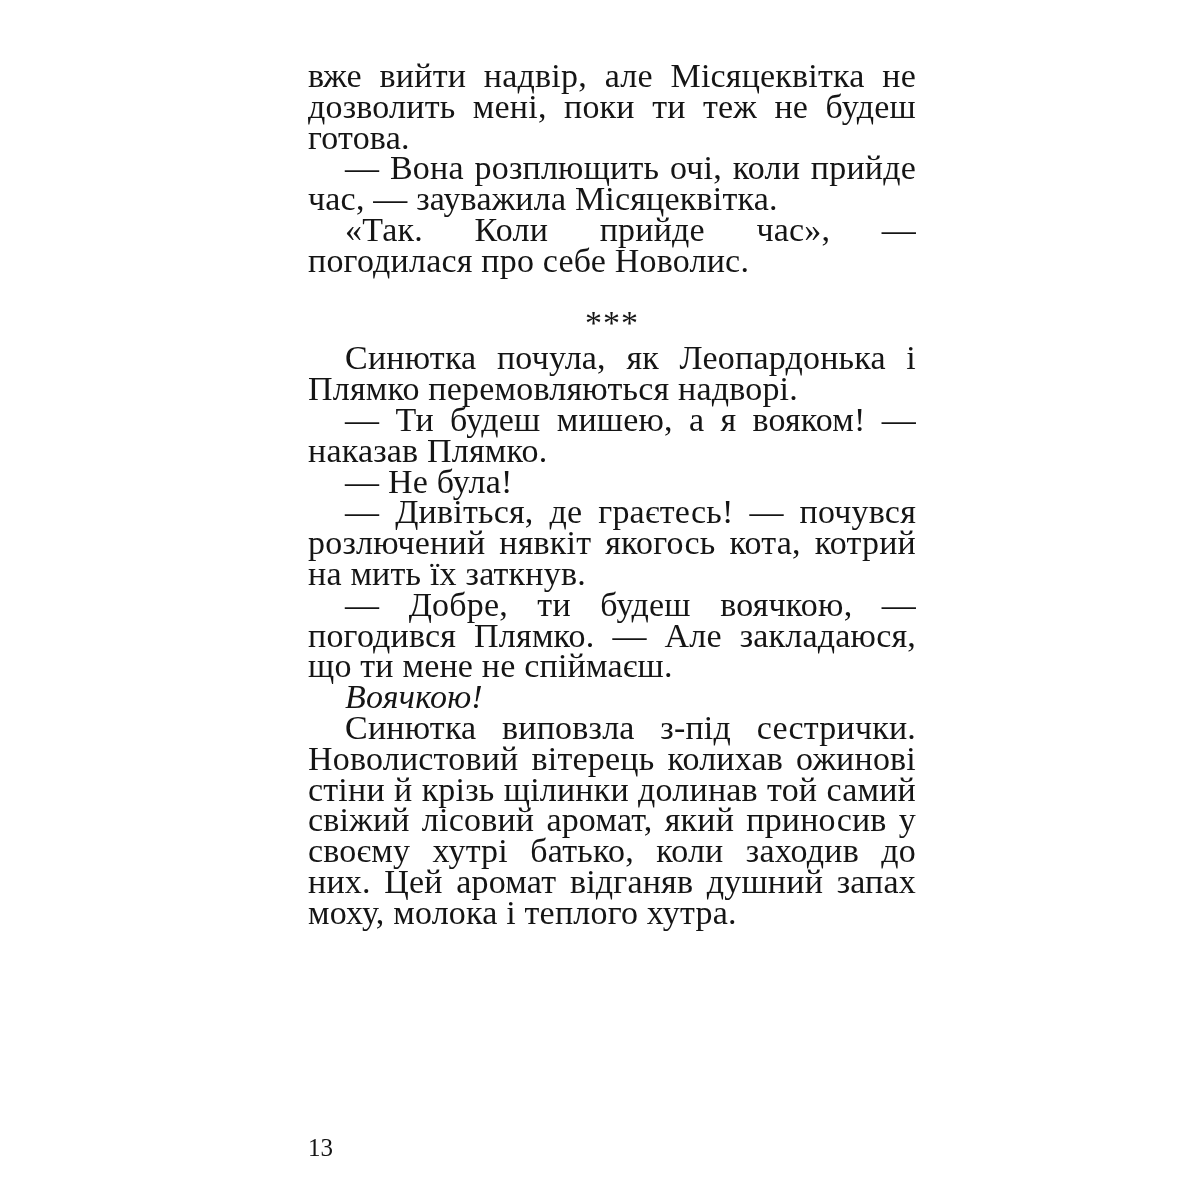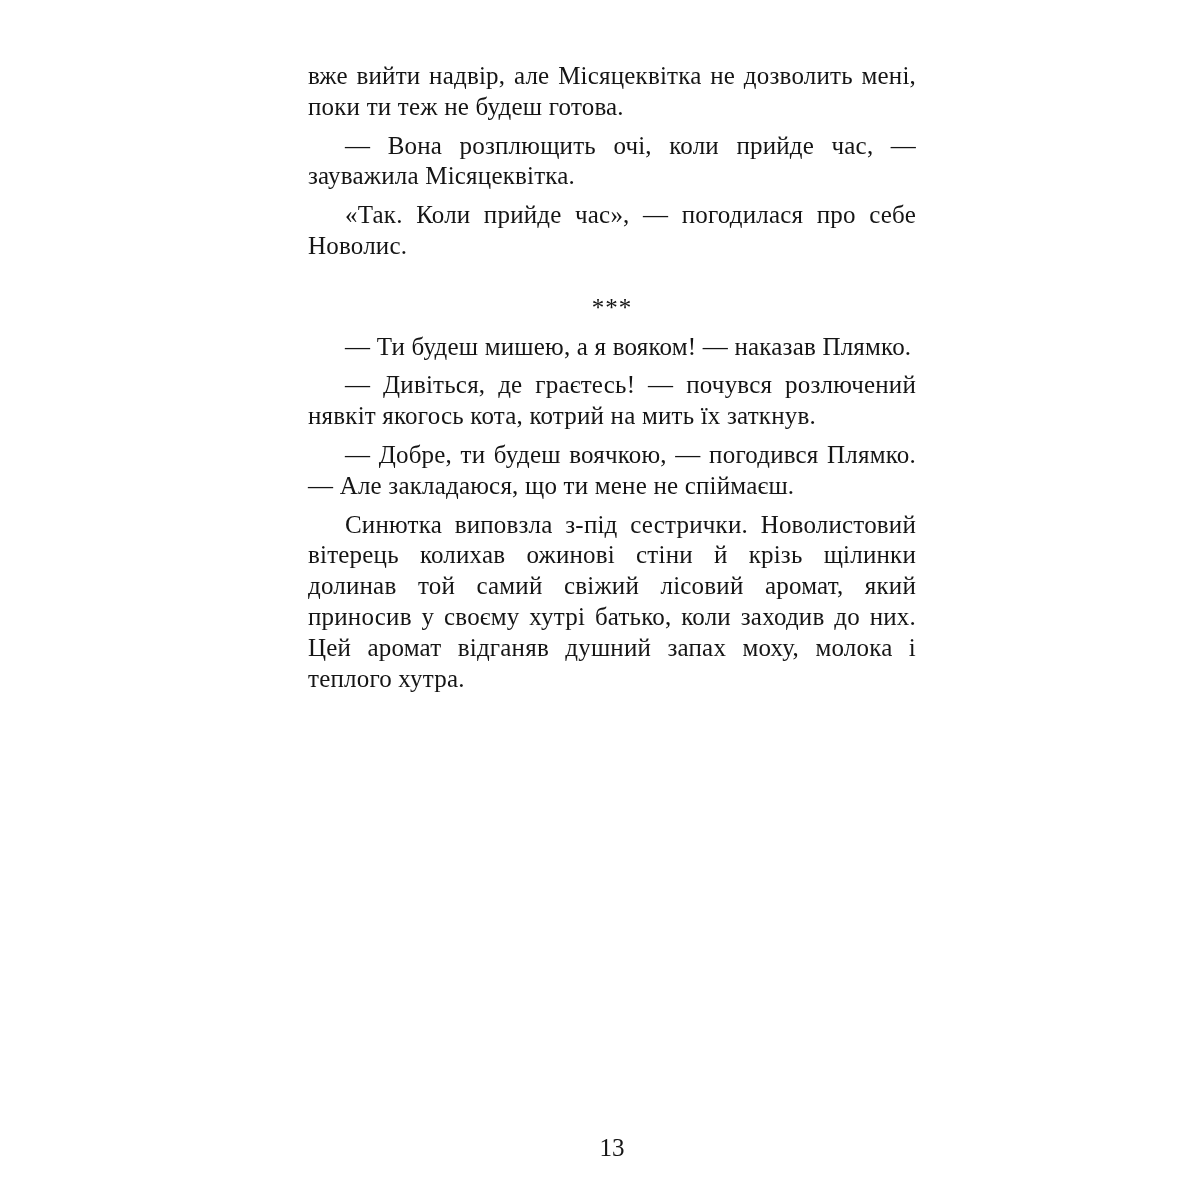--- a/index.html
+++ b/index.html
@@ -18,65 +18,67 @@
     height: 1200px;
     background: #ffffff;
     color: #151515;
     font-family: "Liberation Serif", "DejaVu Serif", serif;
   }
   .text-column {
     position: absolute;
     left: 308px;
     top: 61px;
     width: 608px;
-    font-size: 25px;
+    font-size: 34px;
     line-height: 30.8px;
     text-align: justify;
     letter-spacing: 0.2px;
   }
   .text-column p {
     margin: 0;
     padding: 0;
   }
   .text-column p.indent {
     text-indent: 37px;
-    margin-top: 8px;
   }
   .text-column p.no-indent {
     text-indent: 0;
   }
   .text-column p.italic {
     font-style: italic;
   }
   .text-column p.separator {
     text-indent: 0;
     text-align: center;
     margin: 31px 0 5px 0;
     letter-spacing: 1px;
   }
   .page-number {
     position: absolute;
     left: 308px;
     top: 1133px;
     width: 608px;
-    text-align: center;
+    text-align: left;
     font-size: 25px;
     line-height: 30px;
     color: #151515;
     font-family: "Liberation Serif", "DejaVu Serif", serif;
   }
 </style>
 </head>
 <body>
 
 <div class="page" style="color: rgb(21, 21, 21); background: rgb(255, 255, 255);">
   <div class="text-column">
       <p class="no-indent">вже вийти надвір, але Місяцеквітка не дозволить мені, поки ти теж не будеш готова.</p>
       <p class="indent">— Вона розплющить очі, коли прийде час, — зауважила Місяцеквітка.</p>
       <p class="indent">«Так. Коли прийде час», — погодилася про себе Новолис.</p>
       <p class="separator">***</p>
+      <p class="indent">Синютка почула, як Леопардонька і Плямко перемовляються надворі.</p>
       <p class="indent">— Ти будеш мишею, а я вояком! — наказав Плямко.</p>
+      <p class="indent">— Не була!</p>
       <p class="indent">— Дивіться, де граєтесь! — почувся розлюче­ний нявкіт якогось кота, котрий на мить їх затк­нув.</p>
       <p class="indent">— Добре, ти будеш воячкою, — погодився Плям­ко. — Але закладаюся, що ти мене не спіймаєш.</p>
+      <p class="indent italic">Воячкою!</p>
       <p class="indent">Синютка виповзла з-під сестрички. Новолис­товий вітерець колихав ожинові стіни й крізь щі­линки долинав той самий свіжий лісовий аромат, який приносив у своєму хутрі батько, коли захо­див до них. Цей аромат відганяв душний запах моху, молока і теплого хутра.</p>
     </div>
   <div class="page-number">13</div>
 </div>
 
 </body></html>

